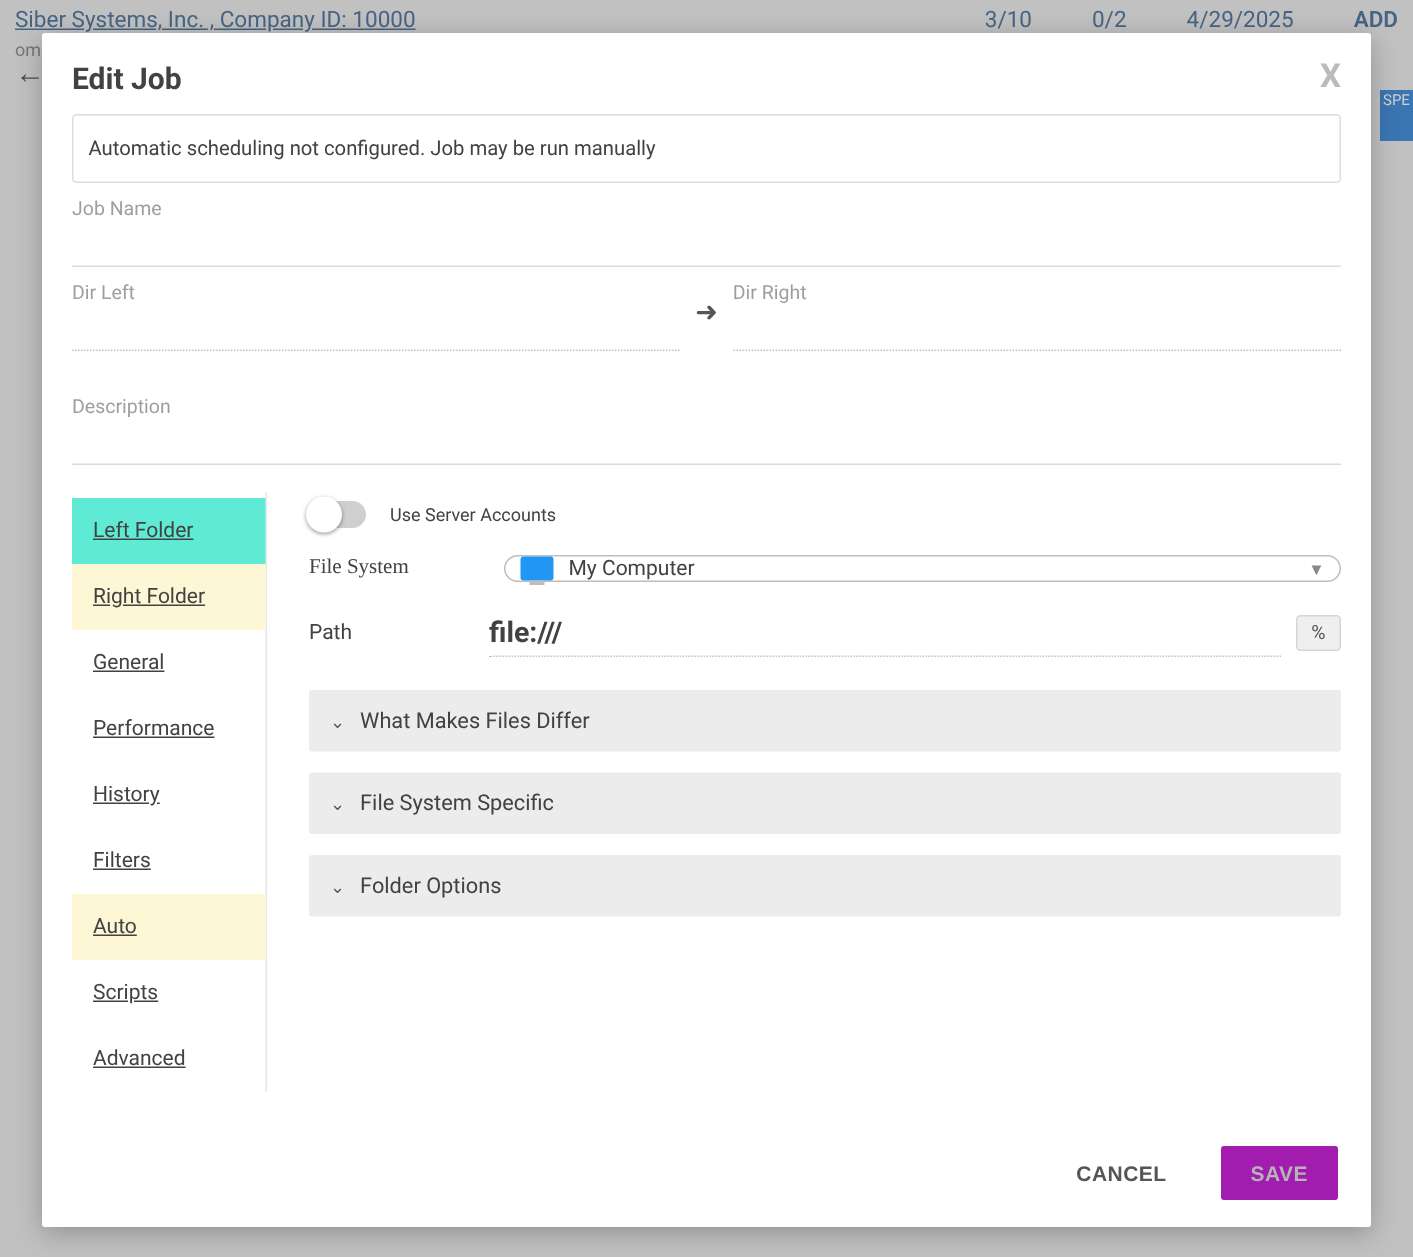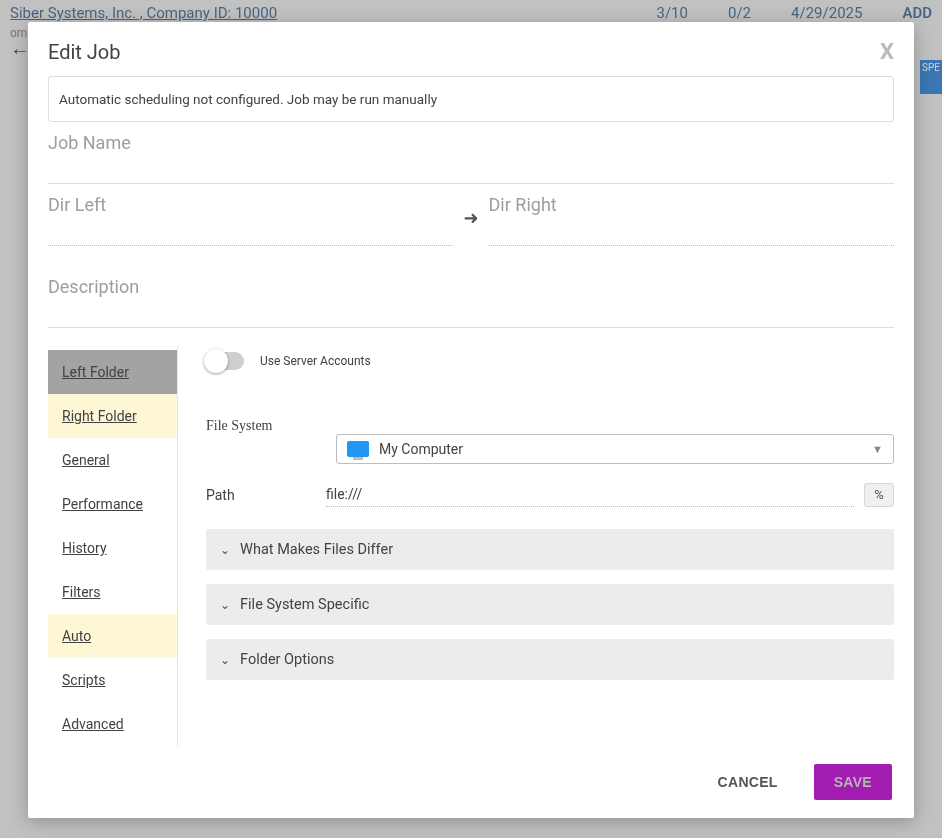--- a/index.html
+++ b/index.html
@@ -16,83 +16,83 @@
   .bg-badge { position:absolute; top:60px; right:0; width:22px; height:34px; background:#1976d2; color:#fff; font-size:10px; padding:2px; }
   .bg-overlay { position:absolute; inset:0; background:rgba(120,120,120,0.35); }
 
   
   .modal {
     position:absolute; top:22px; left:28px; right:28px; bottom:20px;
     background:#fff; border-radius:2px; box-shadow:0 4px 18px rgba(0,0,0,.25);
     display:flex; flex-direction:column;
   }
   .modal-header { padding:18px 20px 8px 20px; display:flex; align-items:center; }
-  .modal-title { font-size:20px; color:#424242; flex:1; }
+  .modal-title { font-size:20px; color:#424242; flex:1;font-weight:bold; }
   .modal-close { font-size:22px; color:#bbb; font-weight:bold; cursor:pointer; line-height:1; }
 
   .modal-scroll { flex:1; overflow:auto; padding:0 20px; }
 
   .info-box { border:1px solid #ddd; border-radius:3px; padding:14px 10px; margin:4px 0 10px 0; font-size:13.5px; color:#424242; }
 
   .field-row { position:relative; margin:6px 0 10px 0; }
-  .field-label { font-size:18px; color:#9e9e9e; display:block; margin-bottom:2px; }
+  .field-label { font-size:13px; color:#9e9e9e; display:block; margin-bottom:2px; }
   .field-input {
     width:100%; border:none; border-bottom:1px solid #dcdcdc; padding:6px 0 6px 0;
     font-size:14px; color:#333; background:transparent; outline:none;
   }
   .field-input.dotted { border-bottom:1px dotted #bfbfbf; }
 
   .dir-row { display:flex; align-items:center; margin-bottom:10px; }
   .dir-col { flex:1; }
   .dir-arrow { padding:0 10px 6px 10px; font-size:18px; color:#555; }
 
   .desc-row { margin-bottom:18px;margin-top:30px; }
 
   
   .split { display:flex; gap:28px; }
   .side { width:130px; border-right:1px solid #e6e6e6; padding-top:4px; }
   .side-item {
     padding:14px 14px; font-size:14px; color:#424242; text-decoration:underline;
     cursor:pointer; display:block;
   }
-  .side-item.active { background:#a3a3a3; }
+  .side-item.active { background:#5eead4; }
   .side-item.highlight { background:#fdf7d6; }
 
   .content { flex:1; padding-top:6px; }
 
   .toggle-row { display:flex; align-items:center; gap:16px; margin-bottom:18px; }
   .toggle {
     width:38px; height:18px; border-radius:10px; background:#cfcfcf; position:relative;
     cursor:pointer;
   }
   .toggle .knob {
     position:absolute; left:-2px; top:-3px; width:24px; height:24px; border-radius:50%;
     background:#fff; box-shadow:0 1px 3px rgba(0,0,0,.4);
   }
   .toggle-label { font-size:12px; color:#424242; }
 
   .form-row { display:flex; align-items:center; gap:20px; margin-bottom:18px; }
   .form-row .lbl { width:110px; font-size:14px; color:#424242;font-family:Liberation Serif, serif; }
   .select {
-    flex:1; border:1px solid #bdbdbd; border-radius:3px; height:30px;
+    flex:1; border:1px solid #bdbdbd; border-radius:13px; height:18px;
     display:flex; align-items:center; padding:0 10px; gap:10px; cursor:pointer;
-    font-size:14px; color:#424242; position:relative;margin-top:46px;
+    font-size:14px; color:#424242; position:relative;
   }
   .select .comp-icon {
     width:22px; height:16px; background:#2196f3; border-radius:2px;
     position:relative;
   }
   .select .comp-icon::after {
     content:""; position:absolute; bottom:-3px; left:6px; width:10px; height:3px; background:#bdbdbd;
   }
   .select .caret { margin-left:auto; color:#888; font-size:11px; }
 
   .path-row { display:flex; align-items:center; gap:10px; margin-bottom:22px; }
   .path-row .lbl { width:110px; font-size:14px; color:#424242; }
-  .path-val { flex:1; border-bottom:1px dotted #bfbfbf; padding:4px 0; font-size:14px; color:#424242; }
+  .path-val { flex:1; border-bottom:1px dotted #bfbfbf; padding:4px 0; font-size:19px; color:#424242;font-weight:bold; }
   .pct-btn {
     width:30px; height:24px; border:1px solid #d6d6d6; background:#efefef;
     border-radius:3px; font-size:13px; color:#555; display:flex; align-items:center; justify-content:center;
     cursor:pointer;
   }
 
   .accordion {
     background:#ececec; border-radius:2px; padding:12px 14px; margin-bottom:14px;
     display:flex; align-items:center; gap:10px; font-size:14.5px; color:#424242; cursor:pointer;
   }

